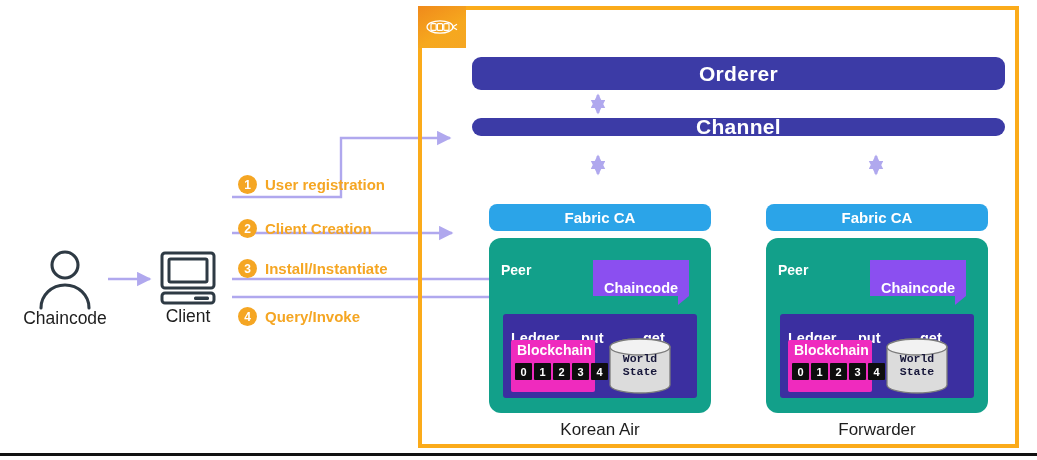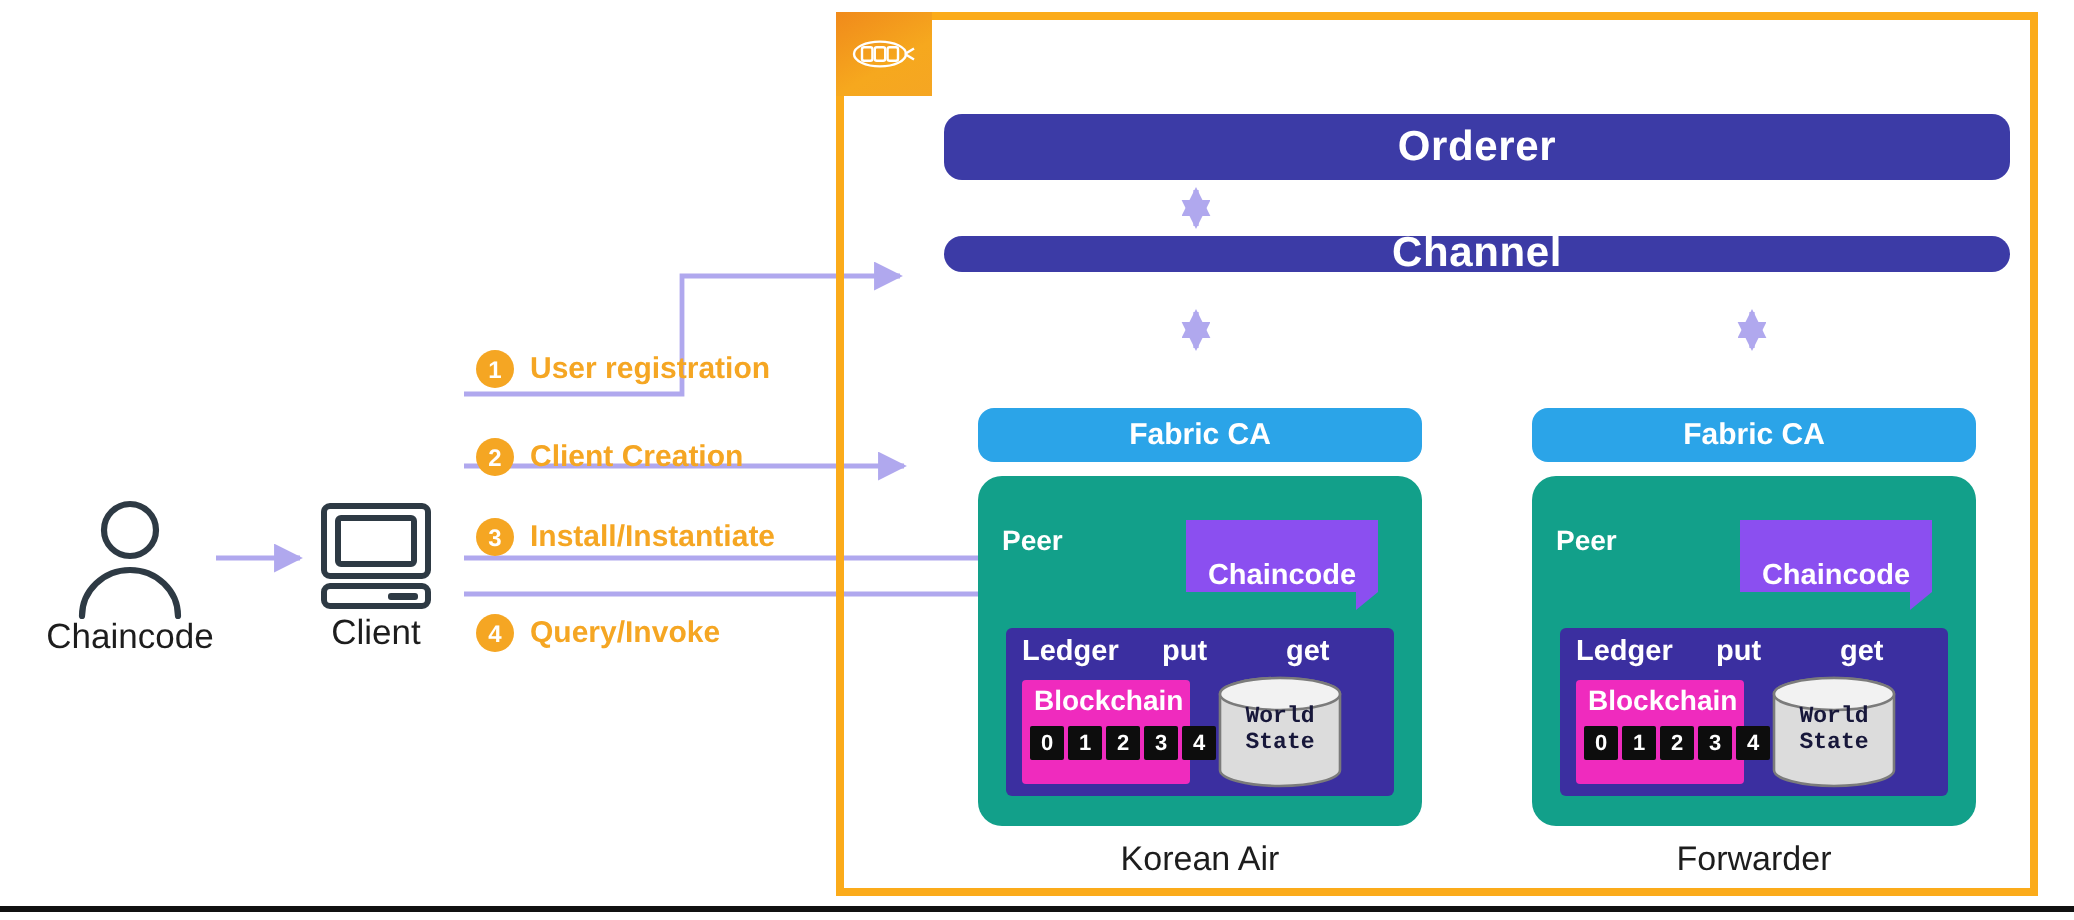--- a/index.html
+++ b/index.html
@@ -41,21 +41,21 @@
   
   .chaincode{position:absolute;width:96px;height:36px;background:#8b4ff0;
       color:#fff;font-size:14.5px;font-weight:bold;
       display:flex;align-items:flex-end;justify-content:center;}
   .chaincode .fold{position:absolute;right:0;bottom:-9px;width:0;height:0;
       border-left:11px solid #8b4ff0;border-bottom:9px solid transparent;}
 
   
   .ledger{position:absolute;left:14px;top:76px;width:194px;height:84px;
       background:#3b2fa0;border-radius:3px;}
-  .ledger-row{position:absolute;left:0;top:4px;width:194px;height:20px;color:#fff;
+  .ledger-row{position:absolute;left:0;top:16px;width:194px;height:20px;color:#fff;
       font-size:14.5px;font-weight:bold;}
   .ledger-row .lg{position:absolute;left:8px;top:0;}
   .ledger-row .put{position:absolute;left:78px;top:0;}
   .ledger-row .get{position:absolute;left:140px;top:0;}
 
   .blockchain{position:absolute;left:8px;top:26px;width:84px;height:52px;
       background:#ef2bbe;border-radius:2px;}
   .blockchain .bc-title{position:absolute;left:6px;top:2px;color:#ffffff;
       font-size:14px;font-weight:bold;}
   .blocks{position:absolute;left:4px;top:23px;display:flex;gap:2px;}

